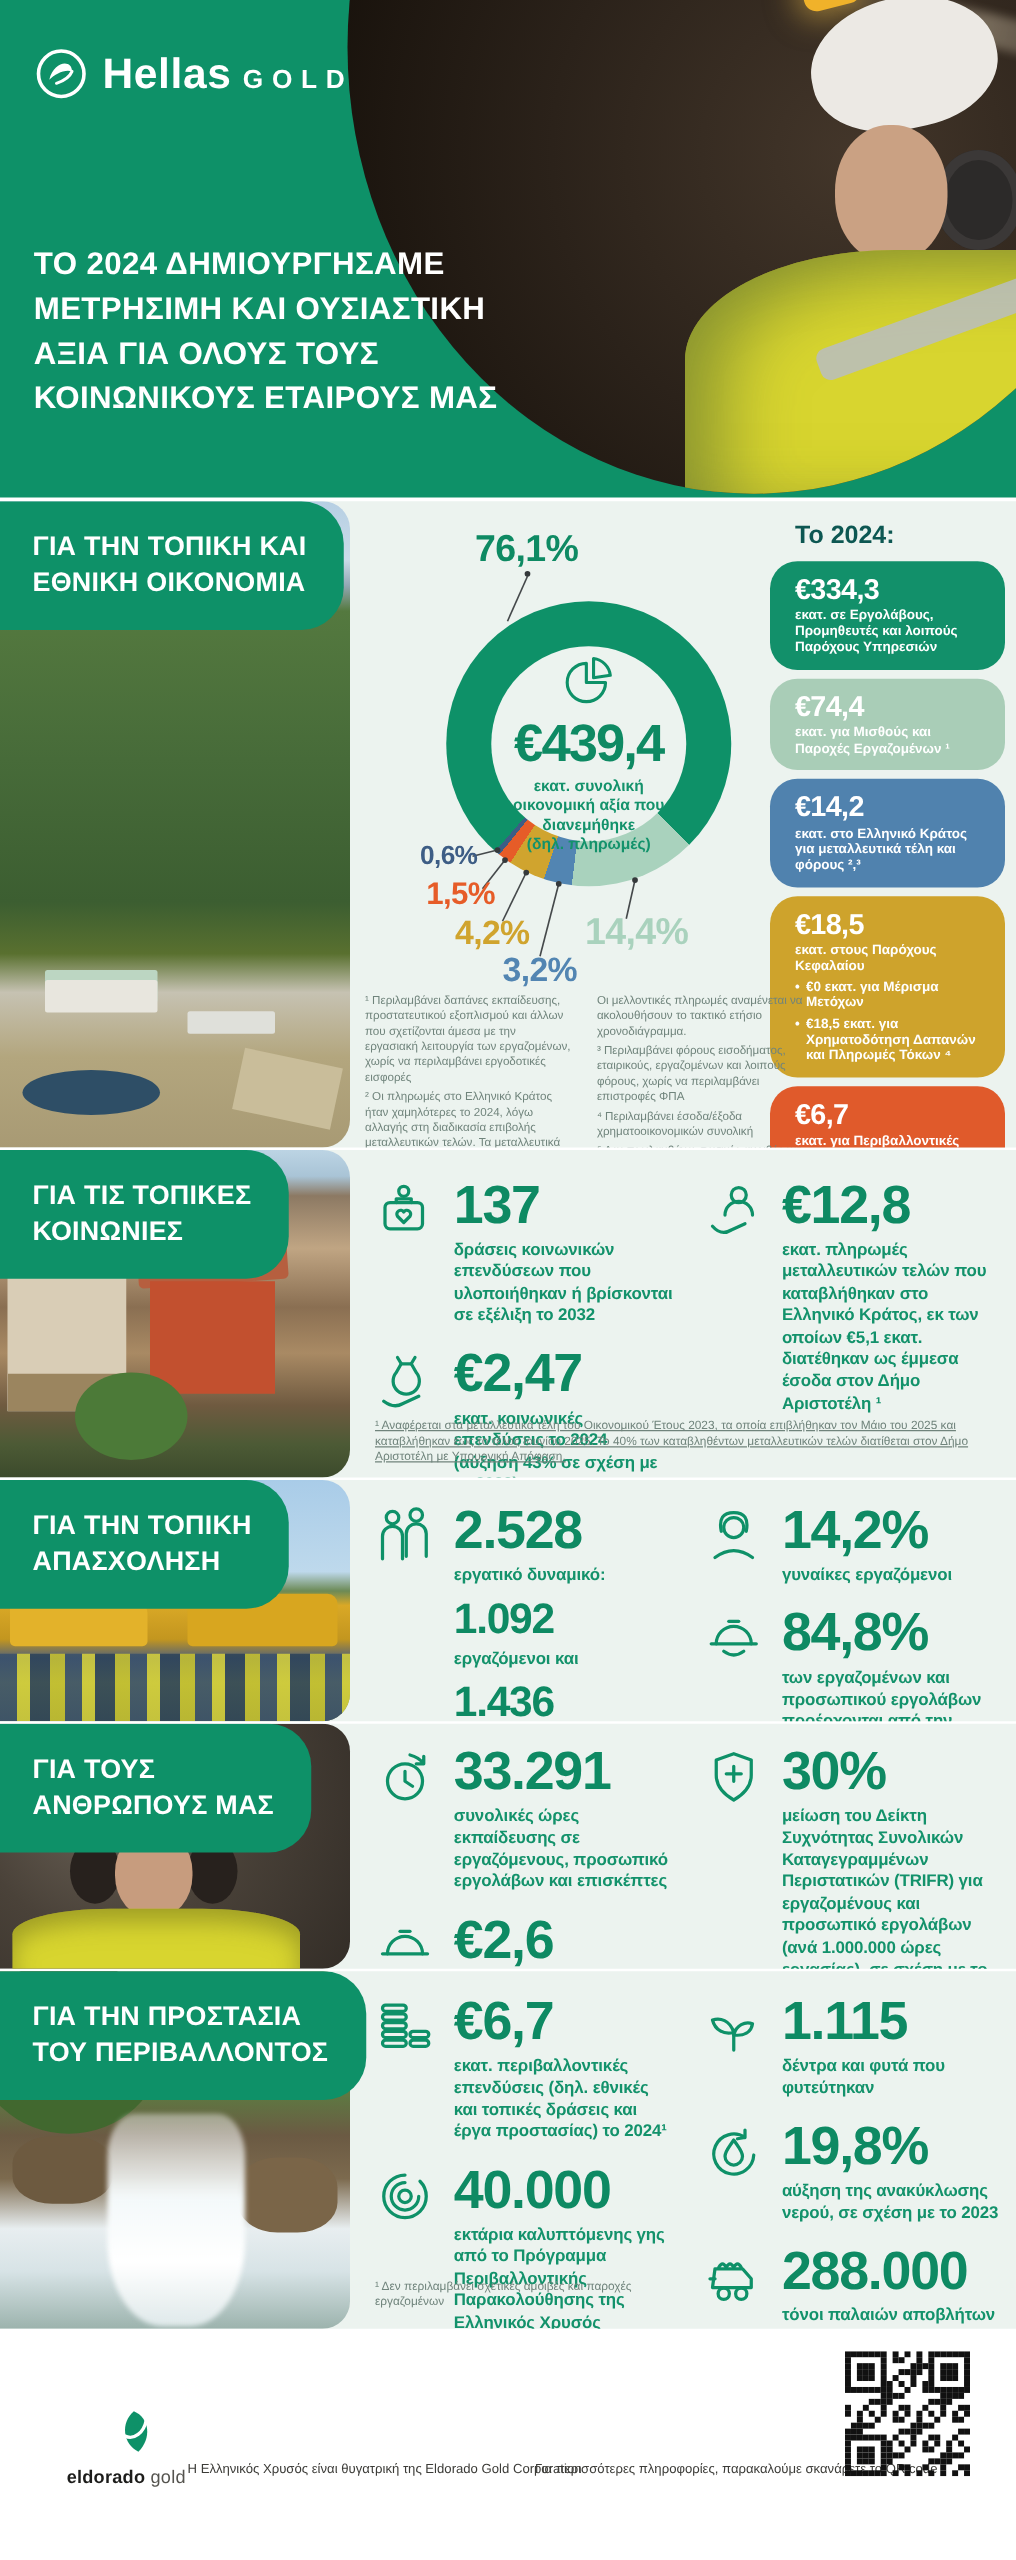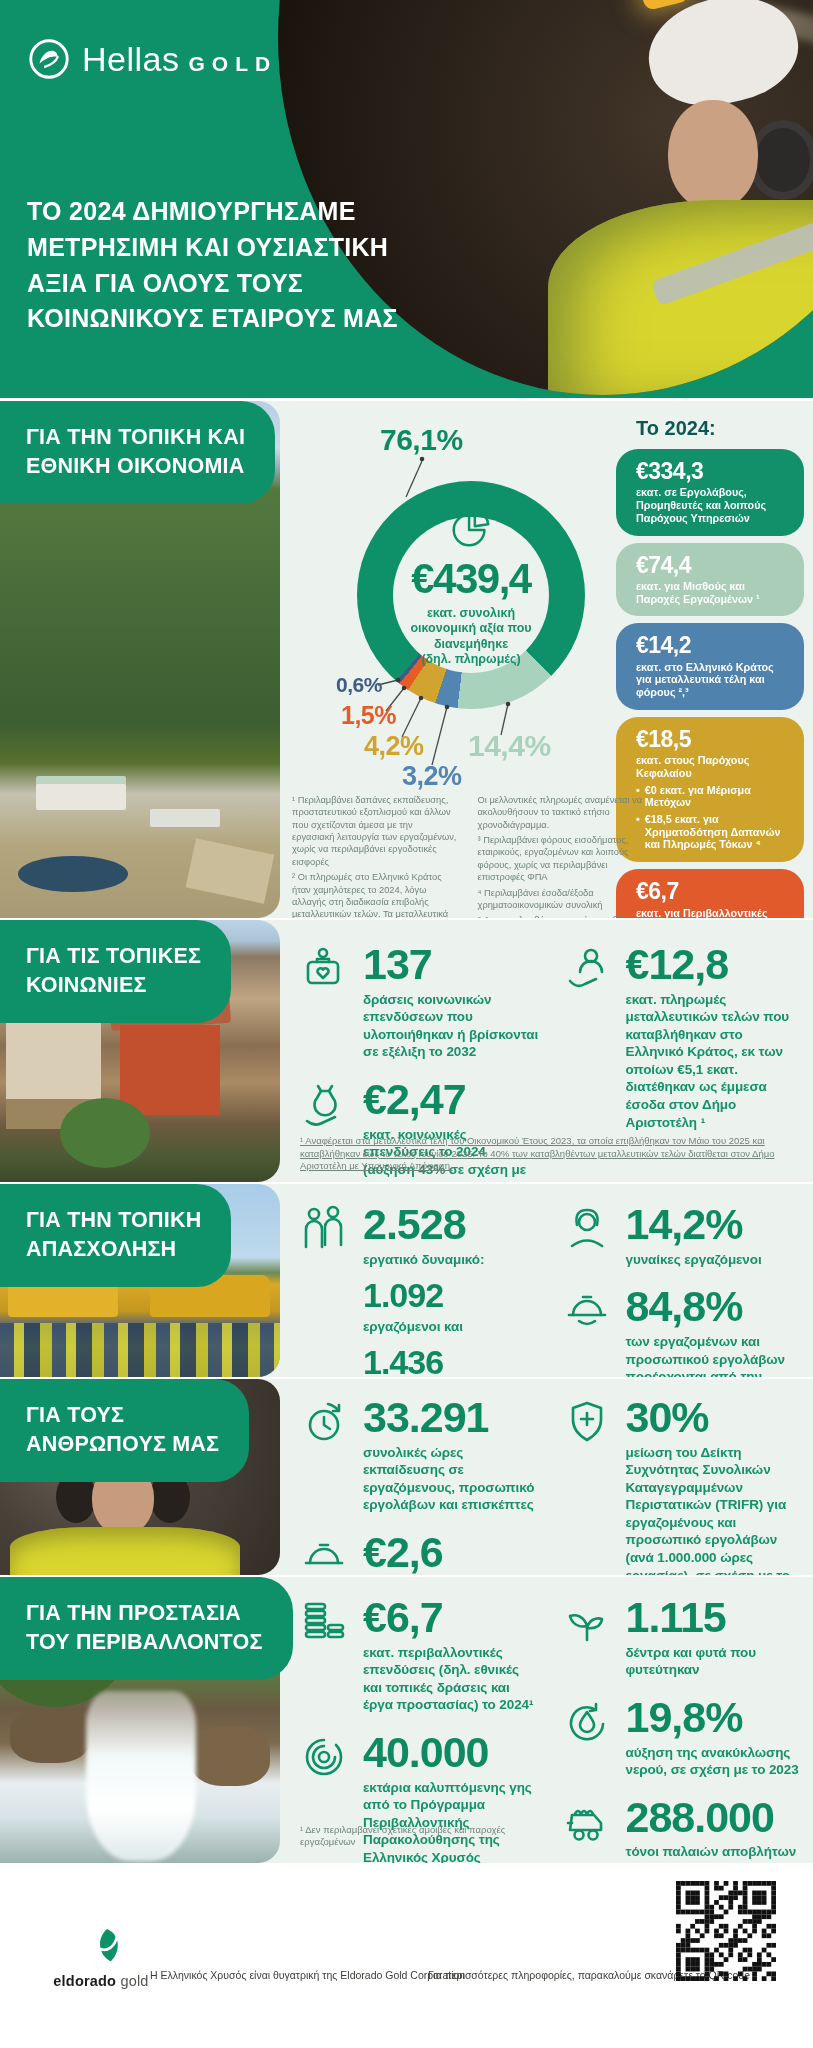--- a/index.html
+++ b/index.html
@@ -16,21 +16,21 @@
   .hp-s3 { top:330px; right:10px; transform:rotate(14deg); opacity:.6; }
   .hp-lamp { position:absolute; top:300px; right:240px; width:46px; height:26px; background:#f0b22a; border-radius:10px; transform:rotate(-14deg); box-shadow:0 0 24px 6px rgba(250,200,80,.5); }
   .hp-helmet { position:absolute; top:318px; right:130px; width:150px; height:105px; background:#ece9e4; border-radius:50% 50% 45% 45%; transform:rotate(-12deg); }
   .hp-face { position:absolute; top:420px; right:170px; width:90px; height:110px; background:#caa183; border-radius:48%; }
   .hp-ear { position:absolute; top:440px; right:110px; width:70px; height:80px; background:#2c2a29; border-radius:50%; box-shadow:inset 0 0 0 8px #3b3837; }
   .hp-jacket { position:absolute; top:520px; right:-40px; width:420px; height:220px; background:#d8d52f; border-radius:40% 30% 0 0; box-shadow:inset 30px 10px 60px rgba(90,110,50,.6), inset -40px -10px 60px rgba(150,150,40,.7); }
   .hp-stripe { position:absolute; top:560px; right:40px; width:240px; height:26px; background:#b9bdc1; transform:rotate(-20deg); border-radius:8px; opacity:.85; }
 
   .logo { position:absolute; left:26px; top:36px; display:flex; align-items:center; gap:10px; color:#fff; }
   .logo-text { display:flex; align-items:baseline; gap:9px; }
-  .logo-hellas { font-size:34px; font-weight:normal; letter-spacing:.5px;text-align:right; }
+  .logo-hellas { font-size:34px; font-weight:bold; letter-spacing:.5px;text-align:right; }
   .logo-gold { font-size:21px; font-weight:bold; letter-spacing:7px; }
   .header-title { position:absolute; left:27px; top:194px; color:#fff; font-weight:bold; font-size:25px;
     line-height:1.43; letter-spacing:.3px; white-space:pre-line; }
 
   
   .section { position:relative; background:#ECF3EF; overflow:hidden; margin-bottom:2px; }
   .sec-photo { position:absolute; left:0; top:0; bottom:0; width:280px; border-radius:0 22px 22px 0; overflow:hidden; z-index:1; }
   .pill { position:absolute; left:0; top:0; z-index:4; background:#0E9168; color:#fff; font-weight:bold;
     font-size:21.5px; line-height:1.33; padding:22px 30px 24px 26px; border-radius:0 34px 34px 0; white-space:pre-line; letter-spacing:.2px; }
   .content { position:absolute; left:300px; top:22px; right:10px; display:flex; gap:22px; z-index:2; }
@@ -48,21 +48,21 @@
   .sec-economy { height:517px; }
   .ph-economy { background:linear-gradient(180deg,#b6cfe3 0%, #cbdce9 9%, #93a8b4 13%, #54793f 17%, #476b39 40%, #3c5e31 62%, #59702f 70%, #c6c2b2 76%, #b3a67e 86%, #a89a74 100%); }
   .ph-e-build1 { position:absolute; left:36px; top:74%; width:90px; height:26px; background:#e8e6de; border-radius:2px; box-shadow:0 -8px 0 0 #bcd6c2; }
   .ph-e-build2 { position:absolute; left:150px; top:79%; width:70px; height:18px; background:#dfe0da; border-radius:2px; }
   .ph-e-pond { position:absolute; left:18px; top:88%; width:110px; height:36px; background:#2e4e66; border-radius:50%; }
   .ph-e-road { position:absolute; left:190px; top:86%; width:80px; height:50px; background:#c9bd9a; transform:rotate(12deg); }
 
   .donut-wrap { position:absolute; left:280px; top:0; width:360px; height:517px; z-index:2; }
   .donut-ring { position:absolute; left:77px; top:80px; width:228px; height:228px; border-radius:50%; }
   .donut-ring::after { content:""; position:absolute; inset:36px; border-radius:50%; background:#ECF3EF; }
-  .donut-center { position:absolute; left:77px; top:68px; width:228px; height:228px; display:flex; flex-direction:column; align-items:center; justify-content:flex-start; padding-top:38px; z-index:2; text-align:center; }
+  .donut-center { position:absolute; left:77px; top:84px; width:228px; height:228px; display:flex; flex-direction:column; align-items:center; justify-content:flex-start; padding-top:38px; z-index:2; text-align:center; }
   .donut-value { font-size:42px; font-weight:bold; color:#0E8A63; letter-spacing:-1.5px; margin-top:2px; }
   .donut-caption { font-size:12.5px; font-weight:bold; color:#13926B; line-height:1.22; white-space:pre-line; margin-top:3px; }
   .donut-lines { position:absolute; inset:0; pointer-events:none; }
   .pct { position:absolute; font-weight:bold; letter-spacing:-0.5px; }
   .pct-big   { left:100px; top:22px;  font-size:30px; color:#0E8A63; }
   .pct-navy  { left:56px;  top:272px; font-size:21px; color:#3D5D85; }
   .pct-orange{ left:61px;  top:300px; font-size:25px; color:#E65C28; }
   .pct-gold  { left:84px;  top:330px; font-size:27px; color:#D0A42E; }
   .pct-steel { left:122px; top:360px; font-size:27px; color:#5285B2; }
   .pct-sage  { left:188px; top:328px; font-size:30px; color:#A9D2BD; }

